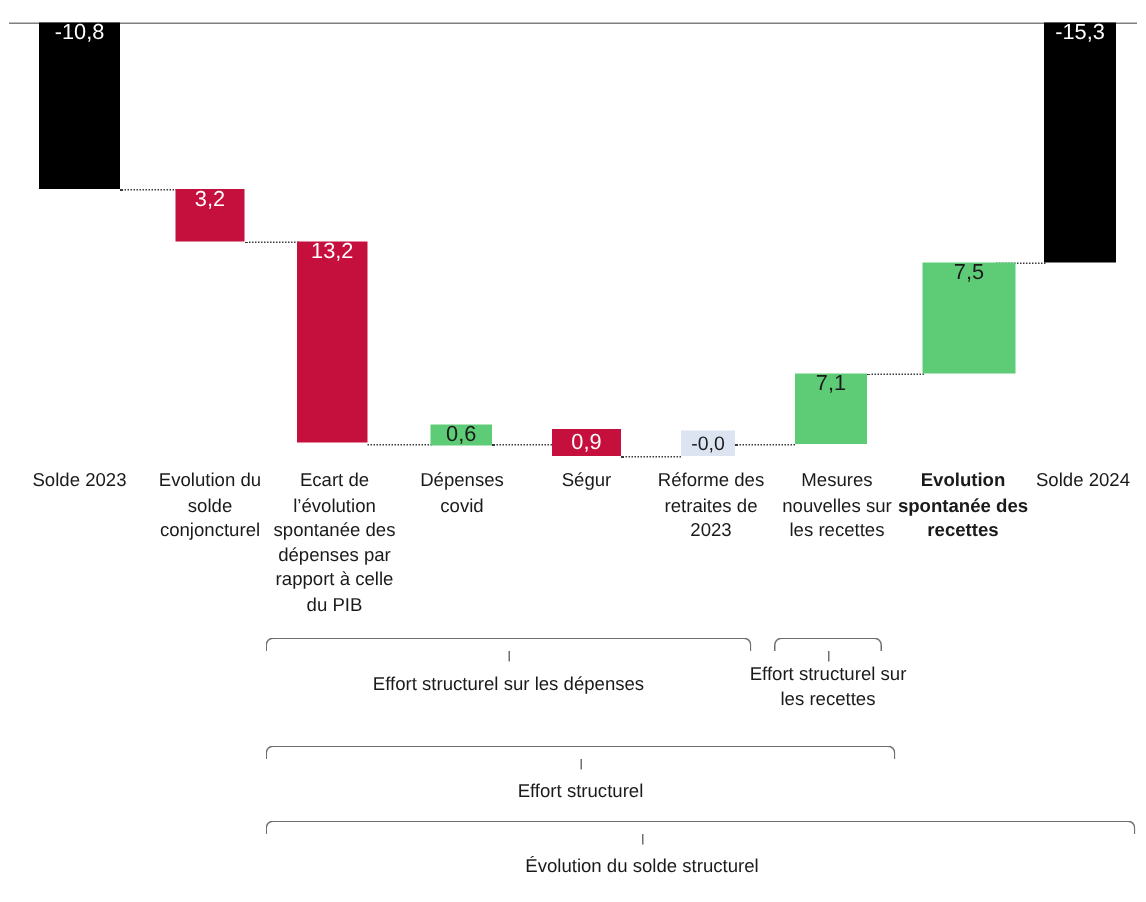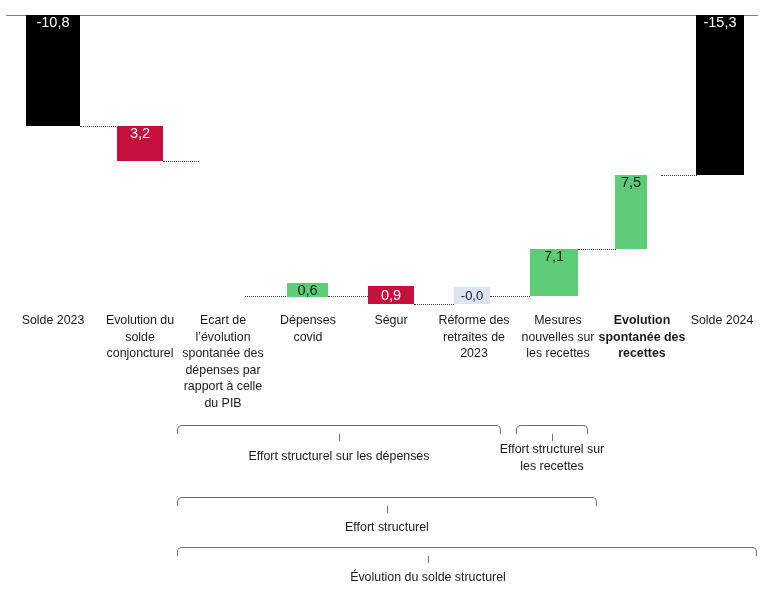--- a/index.html
+++ b/index.html
@@ -127,33 +127,36 @@
       <div class="connector" style="left: 414px; top: 304px; width: 40px;"></div>
       <div class="connector" style="left: 490px; top: 296px; width: 40px;"></div>
       <div class="connector" style="left: 578px; top: 249px; width: 38px;"></div>
       <div class="connector" style="left: 661px; top: 175px; width: 36px;"></div>
       <div class="bar black" style="left: 26px; top: 15px; width: 54px; height: 111px;">
         <span class="val">-10,8</span>
       </div>
       <div class="bar red" style="left: 117px; top: 126px; width: 46px; height: 35px;">
         <span class="val">3,2</span>
       </div>
+      <div class="bar red" style="left: 198px; top: 161px; width: 47px; height: 134px;">
+        <span class="val">13,2</span>
+      </div>
       <div class="bar green thin" style="left: 287px; top: 283px; width: 41px; height: 14px;">
         <span class="val">0,6</span>
       </div>
       <div class="bar red thin" style="left: 368px; top: 286px; width: 46px; height: 18px;">
         <span class="val">0,9</span>
       </div>
       <div class="bar flat thin" style="left: 454px; top: 287px; width: 36px; height: 17px;">
         <span class="val">-0,0</span>
       </div>
       <div class="bar green" style="left: 530px; top: 249px; width: 48px; height: 47px;">
         <span class="val">7,1</span>
       </div>
-      <div class="bar green" style="left: 615px; top: 175px; width: 32px; height: 74px;">
+      <div class="bar green" style="left: 615px; top: 175px; width: 62px; height: 74px;">
         <span class="val">7,5</span>
       </div>
       <div class="bar black" style="left: 696px; top: 15px; width: 48px; height: 160px;">
         <span class="val">-15,3</span>
       </div>
     </div>
 
   <div class="cat-labels" id="cat-labels">
       <div class="cat" style="left: 10px; width: 86px;">Solde 2023</div>
       <div class="cat" style="left: 97px; width: 86px;">Evolution du solde conjoncturel</div>

